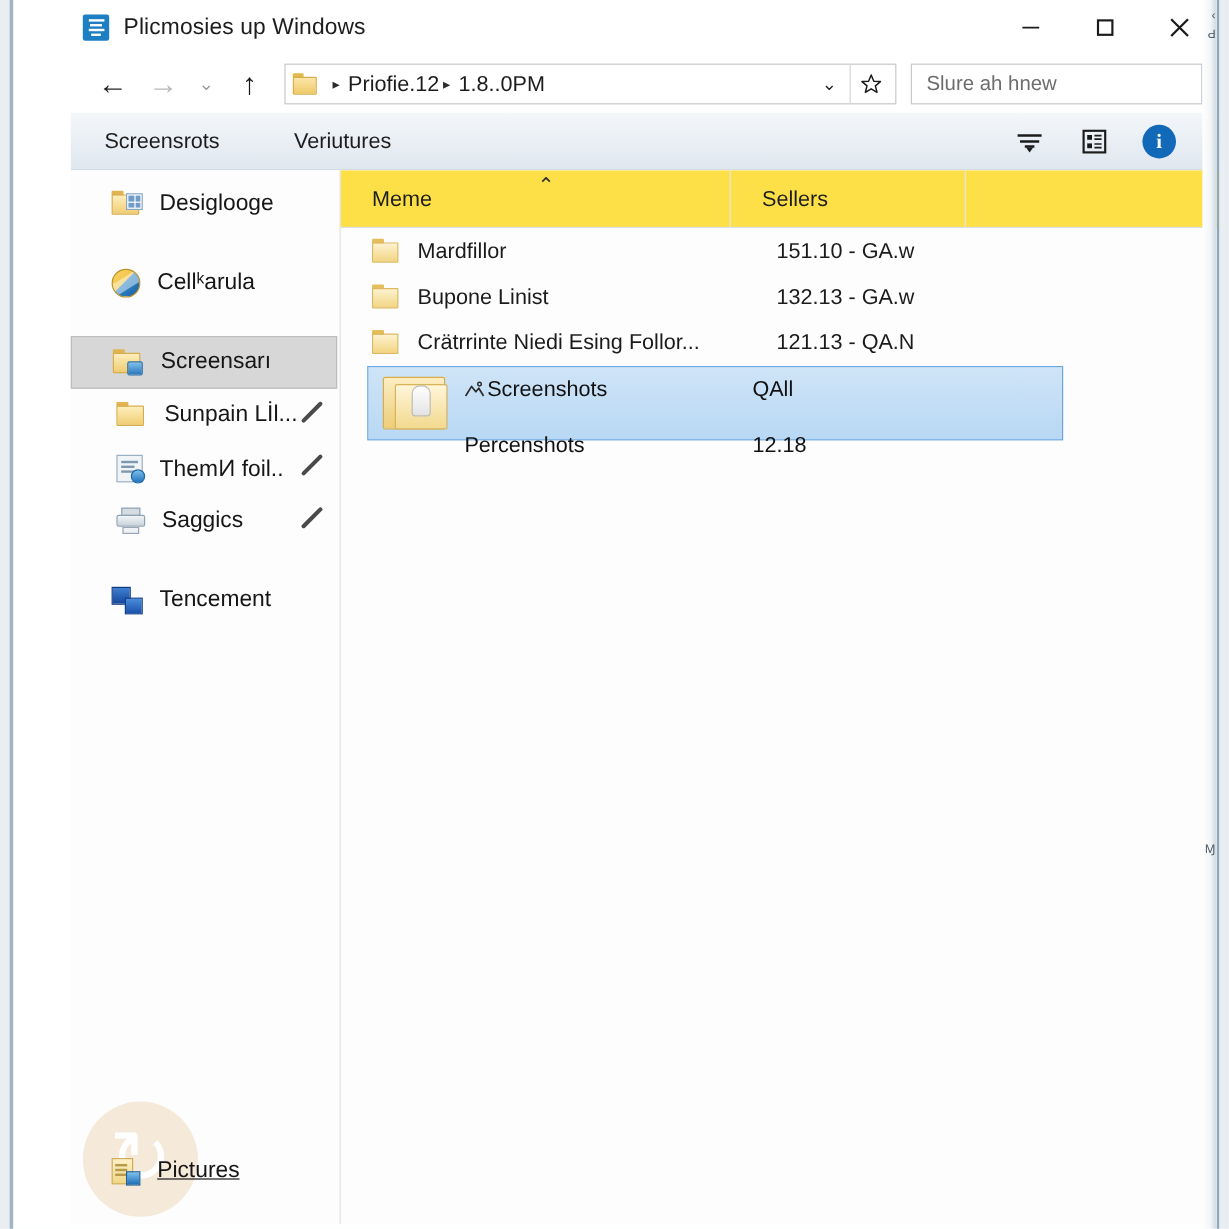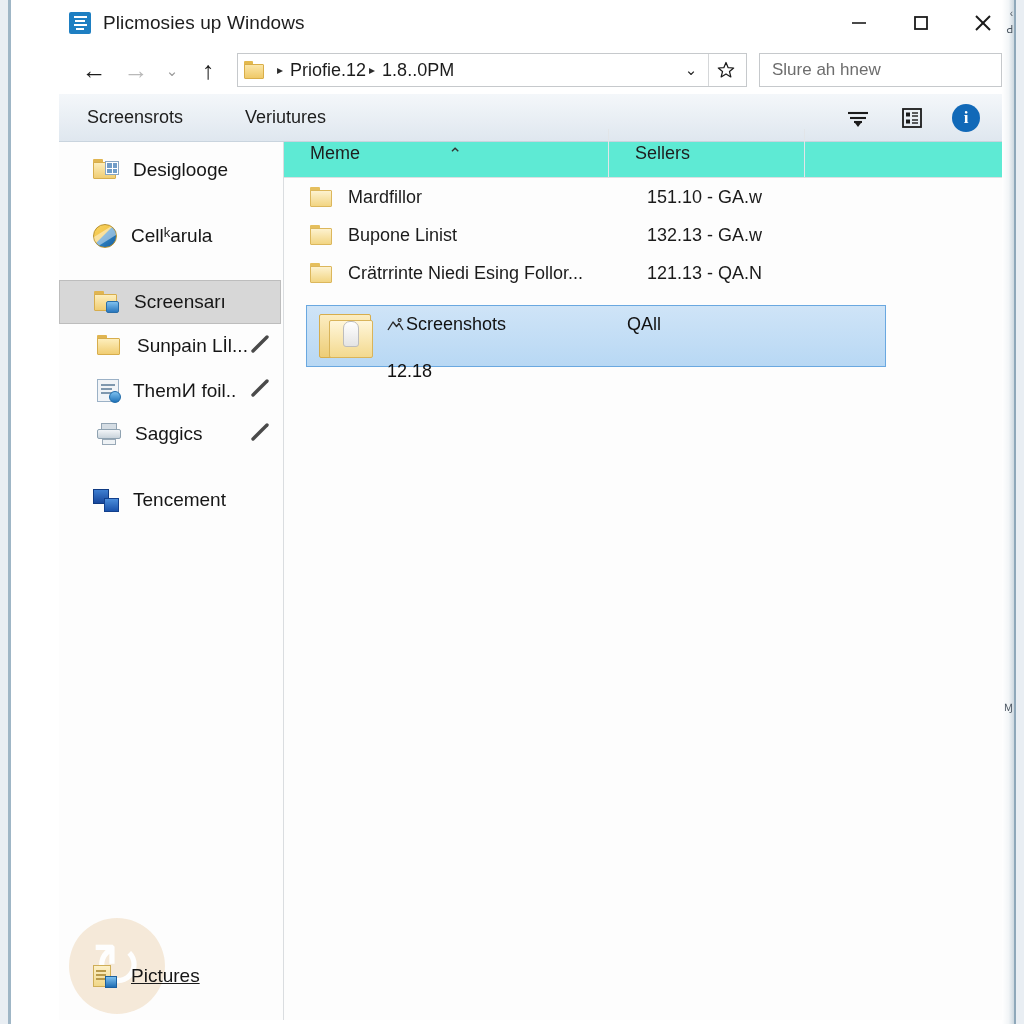--- a/index.html
+++ b/index.html
@@ -218,22 +218,22 @@
     font-size: 62px; color: #ffffff; line-height: 1;
   }
   .bottom-item {
     position: absolute; left: 0; bottom: 22px; height: 44px; width: 225px;
     display: flex; align-items: center; gap: 14px; padding-left: 34px; text-decoration: underline;
   }
 
   
   #filepane { flex: 1; position: relative; background: #fdfdfd; }
   #colheader {
-    height: 36px; border-bottom: 1px solid #dcdfe2; display: flex; align-items: flex-end;
-    position: relative; background: #5eead4;
+    height: 48px; border-bottom: 1px solid #dcdfe2; display: flex; align-items: flex-start;
+    position: relative; background: #fde047;
   }
   .col {
     height: 48px; display: flex; align-items: center; font-size: 18px; color: #1e1e1e;
     border-right: 1px solid #e2e5e8; padding-left: 26px; flex: none;
   }
   .col.c0 { width: 325px; }
   .col.c1 { width: 196px; }
   .col.c2 { width: 135px; }
   .sort-caret {
     position: absolute; left: 164px; top: 2px; font-size: 17px; color: #333;
@@ -521,20 +521,21 @@
             <span class="sel-name">
               <svg class="pic-glyph" width="17" height="15" viewBox="0 0 17 15">
                 <polyline points="1,13 6,5 9.5,9.5 12,6.5 16,13" fill="none" stroke="#2a2a2a" stroke-width="1.4" stroke-linejoin="round"></polyline>
                 <circle cx="12.6" cy="3.1" r="1.5" fill="none" stroke="#2a2a2a" stroke-width="1.2"></circle>
               </svg>
               <span>Screenshots</span>
             </span>
             <span class="sel-val">QAll</span>
           </span>
           <span class="sel-line">
+            <span class="sel-name">Percenshots</span>
             <span class="sel-val">12.18</span>
           </span>
         </span>
       </div>
     </div>
   </div>
 
   <div class="edge-strip">
     <span class="edge-mark" style="top:8px;">‹</span>
     <span class="edge-mark" style="top:24px;">Ԁ</span>

